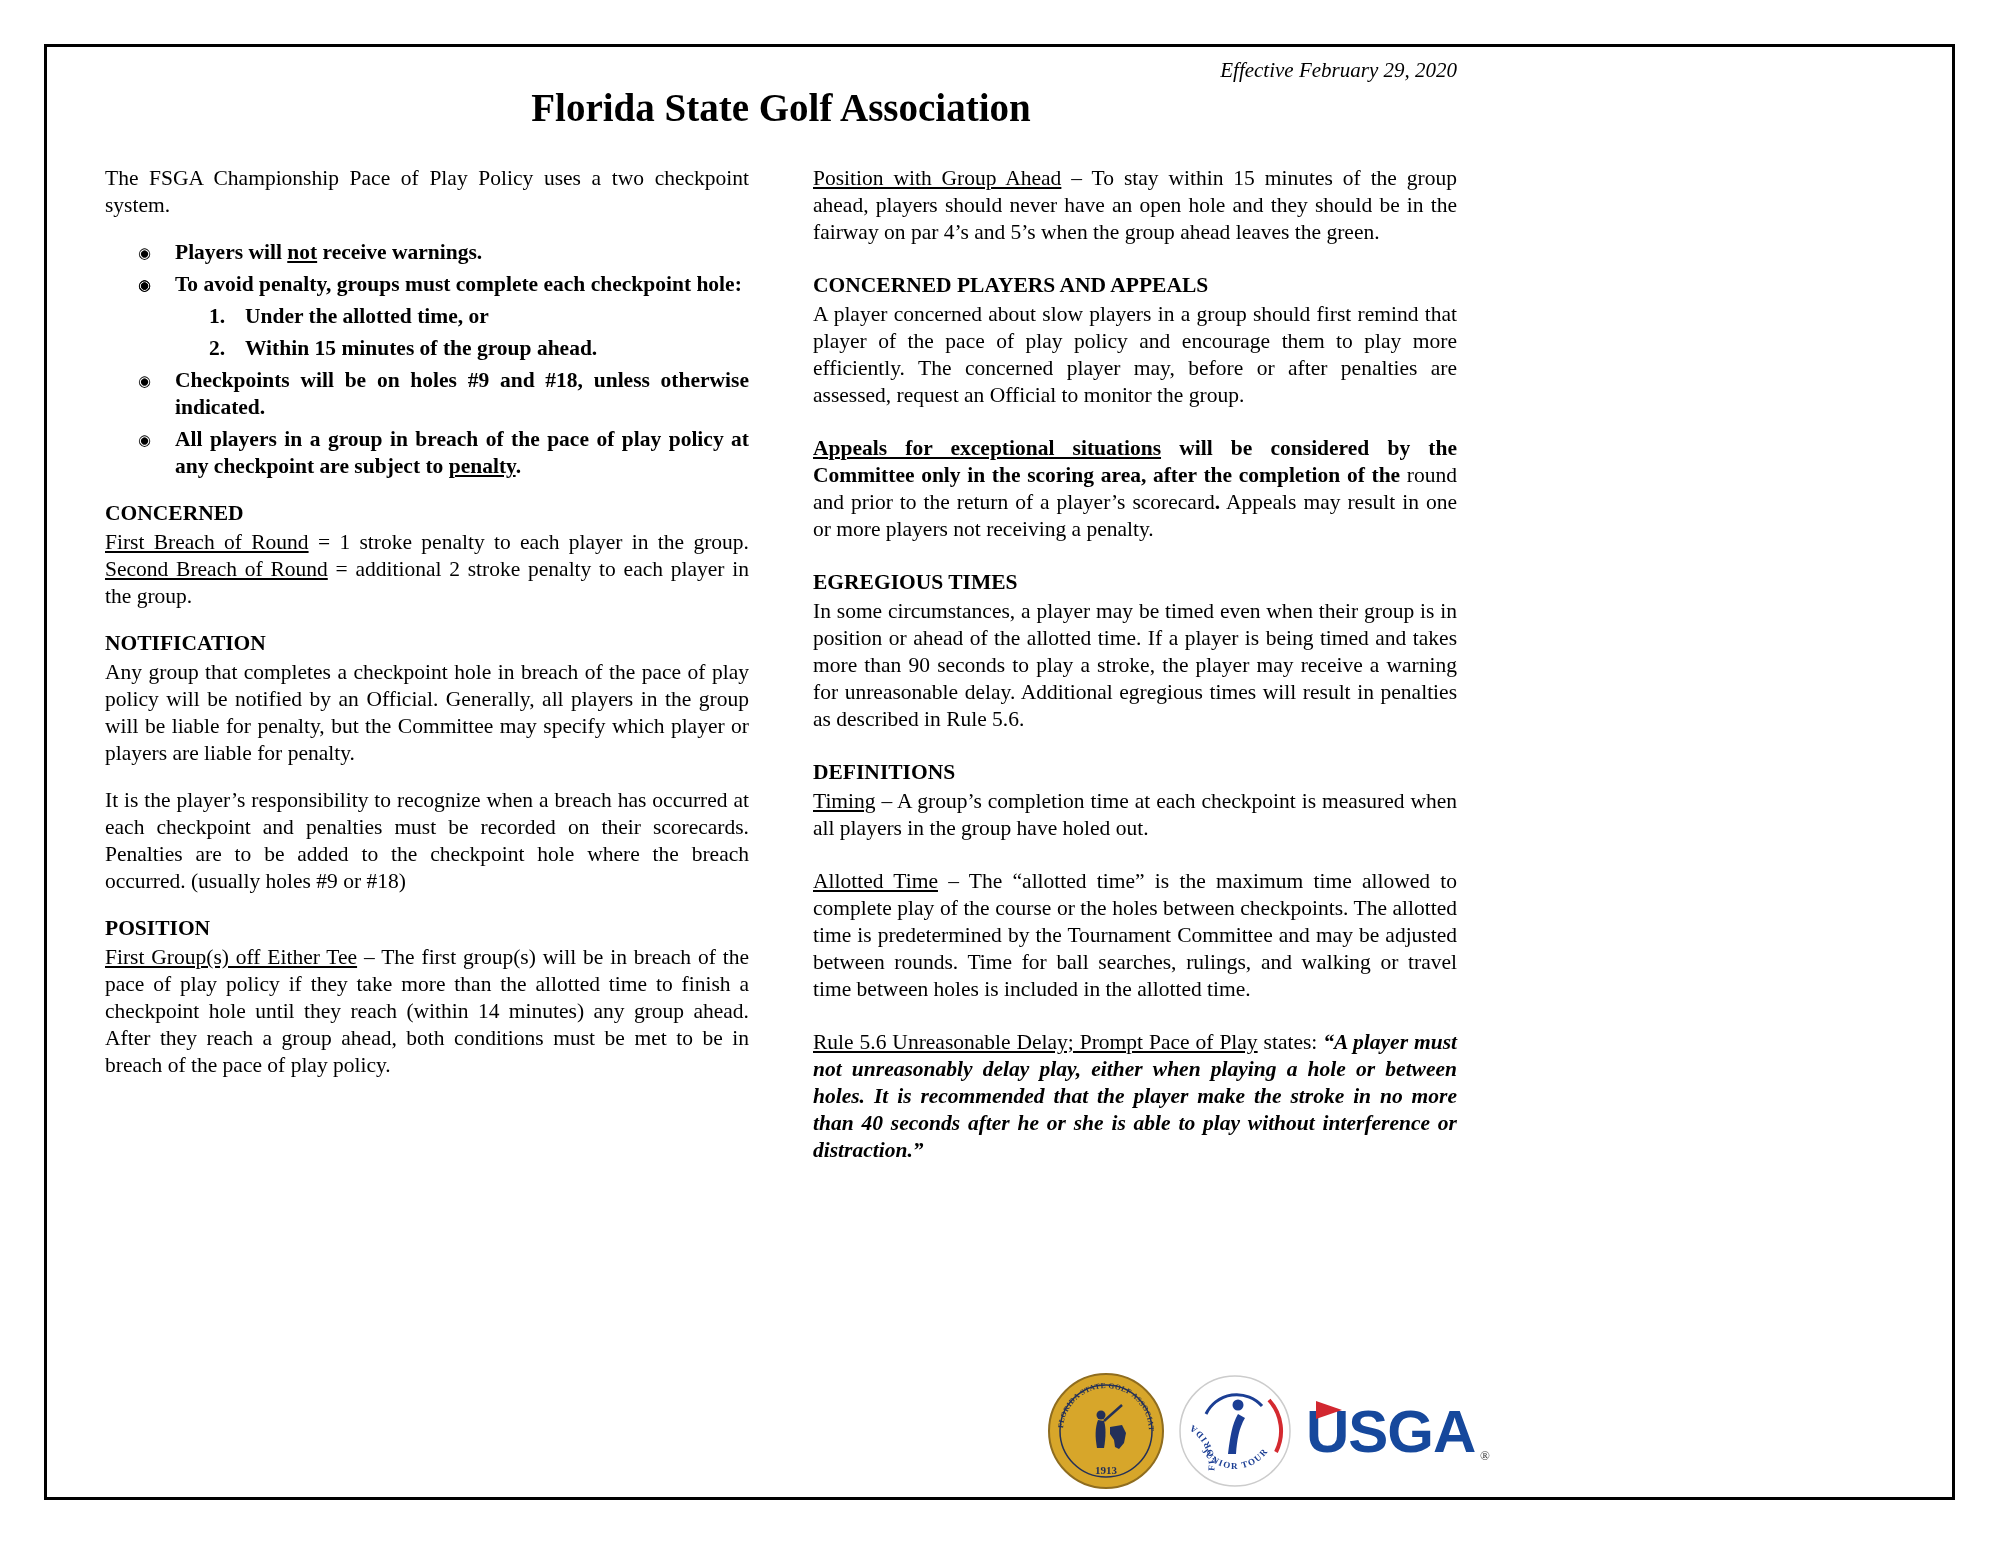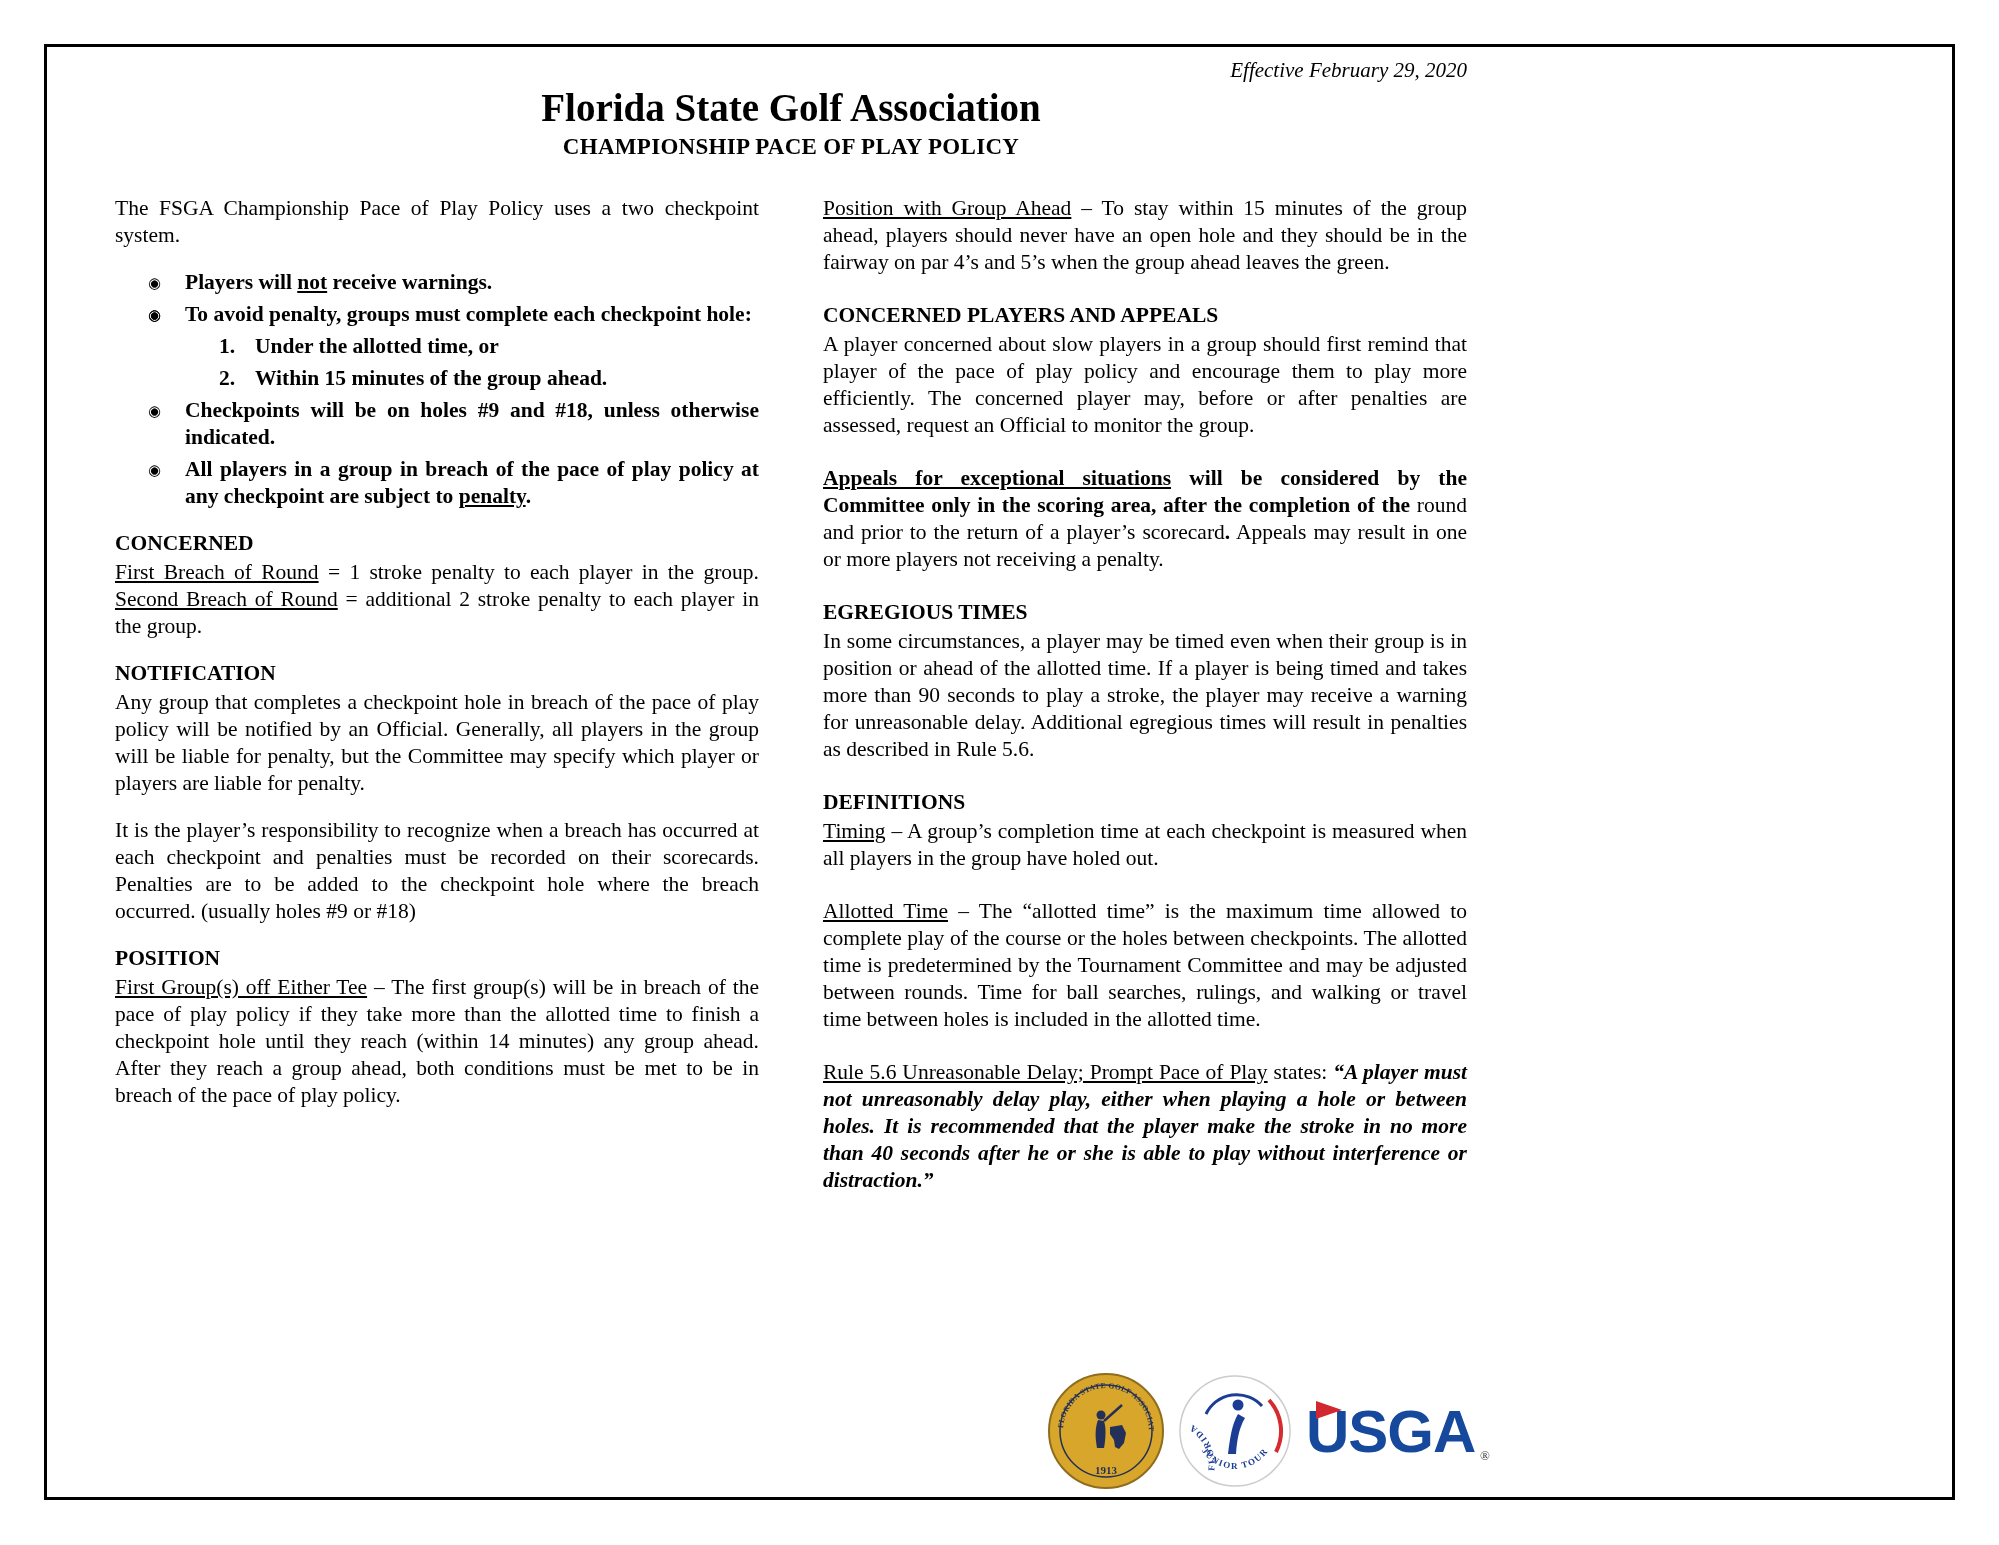--- a/index.html
+++ b/index.html
@@ -7,21 +7,21 @@
     width:1999px;height:1545px;position:relative;
     background:#ffffff;color:#000;
     font-family:"Liberation Serif", serif;
     overflow:hidden;
   }
   .frame{
     position:absolute;left:44px;top:44px;width:1911px;height:1456px;
     border:3px solid #000;box-sizing:border-box;background:#fff;
   }
   .content{
-    position:absolute;left:68px;top:10px;width:1352px;
+    position:absolute;left:58px;top:10px;width:1352px;
   }
   .effective{
     font-style:italic;font-size:21px;line-height:26px;text-align:right;
   }
   .doc-title{
     font-size:39px;font-weight:bold;text-align:center;margin:2px 0 0;line-height:46px;
   }
   .doc-subtitle{
     font-size:23px;font-weight:bold;text-align:center;margin:2px 0 0;line-height:28px;letter-spacing:0.3px;
   }
@@ -46,21 +46,20 @@
 </style>
 </head>
 <body>
 
 <div class="frame">
   <div class="content">
 
     <div class="effective">Effective February 29, 2020</div>
 
     <h1 class="doc-title">Florida State Golf Association</h1>
-    <h2 class="doc-subtitle">CHAMPIONSHIP PACE OF PLAY POLICY</h2>
 
     <div class="columns">
       <div class="col" id="left-col">
           <p class="para"><span>The FSGA Championship Pace of Play Policy uses a two checkpoint system.</span></p>
           <div class="blist">
             <div class="bli"><span class="glyph">◉</span><span><span class="b">Players will </span><span class="b u">not</span><span class="b"> receive warnings.</span></span></div>
             <div class="bli"><span class="glyph">◉</span></div>
             <div class="bli"><span class="glyph">◉</span><span><span class="b">To avoid penalty, groups must complete each checkpoint hole:</span></span></div>
             <div class="nli"><span class="num">1.</span><span><span class="b">Under the allotted time, or</span></span></div>
             <div class="nli"><span class="num">2.</span><span><span class="b">Within 15 minutes of the group ahead.</span></span></div>

